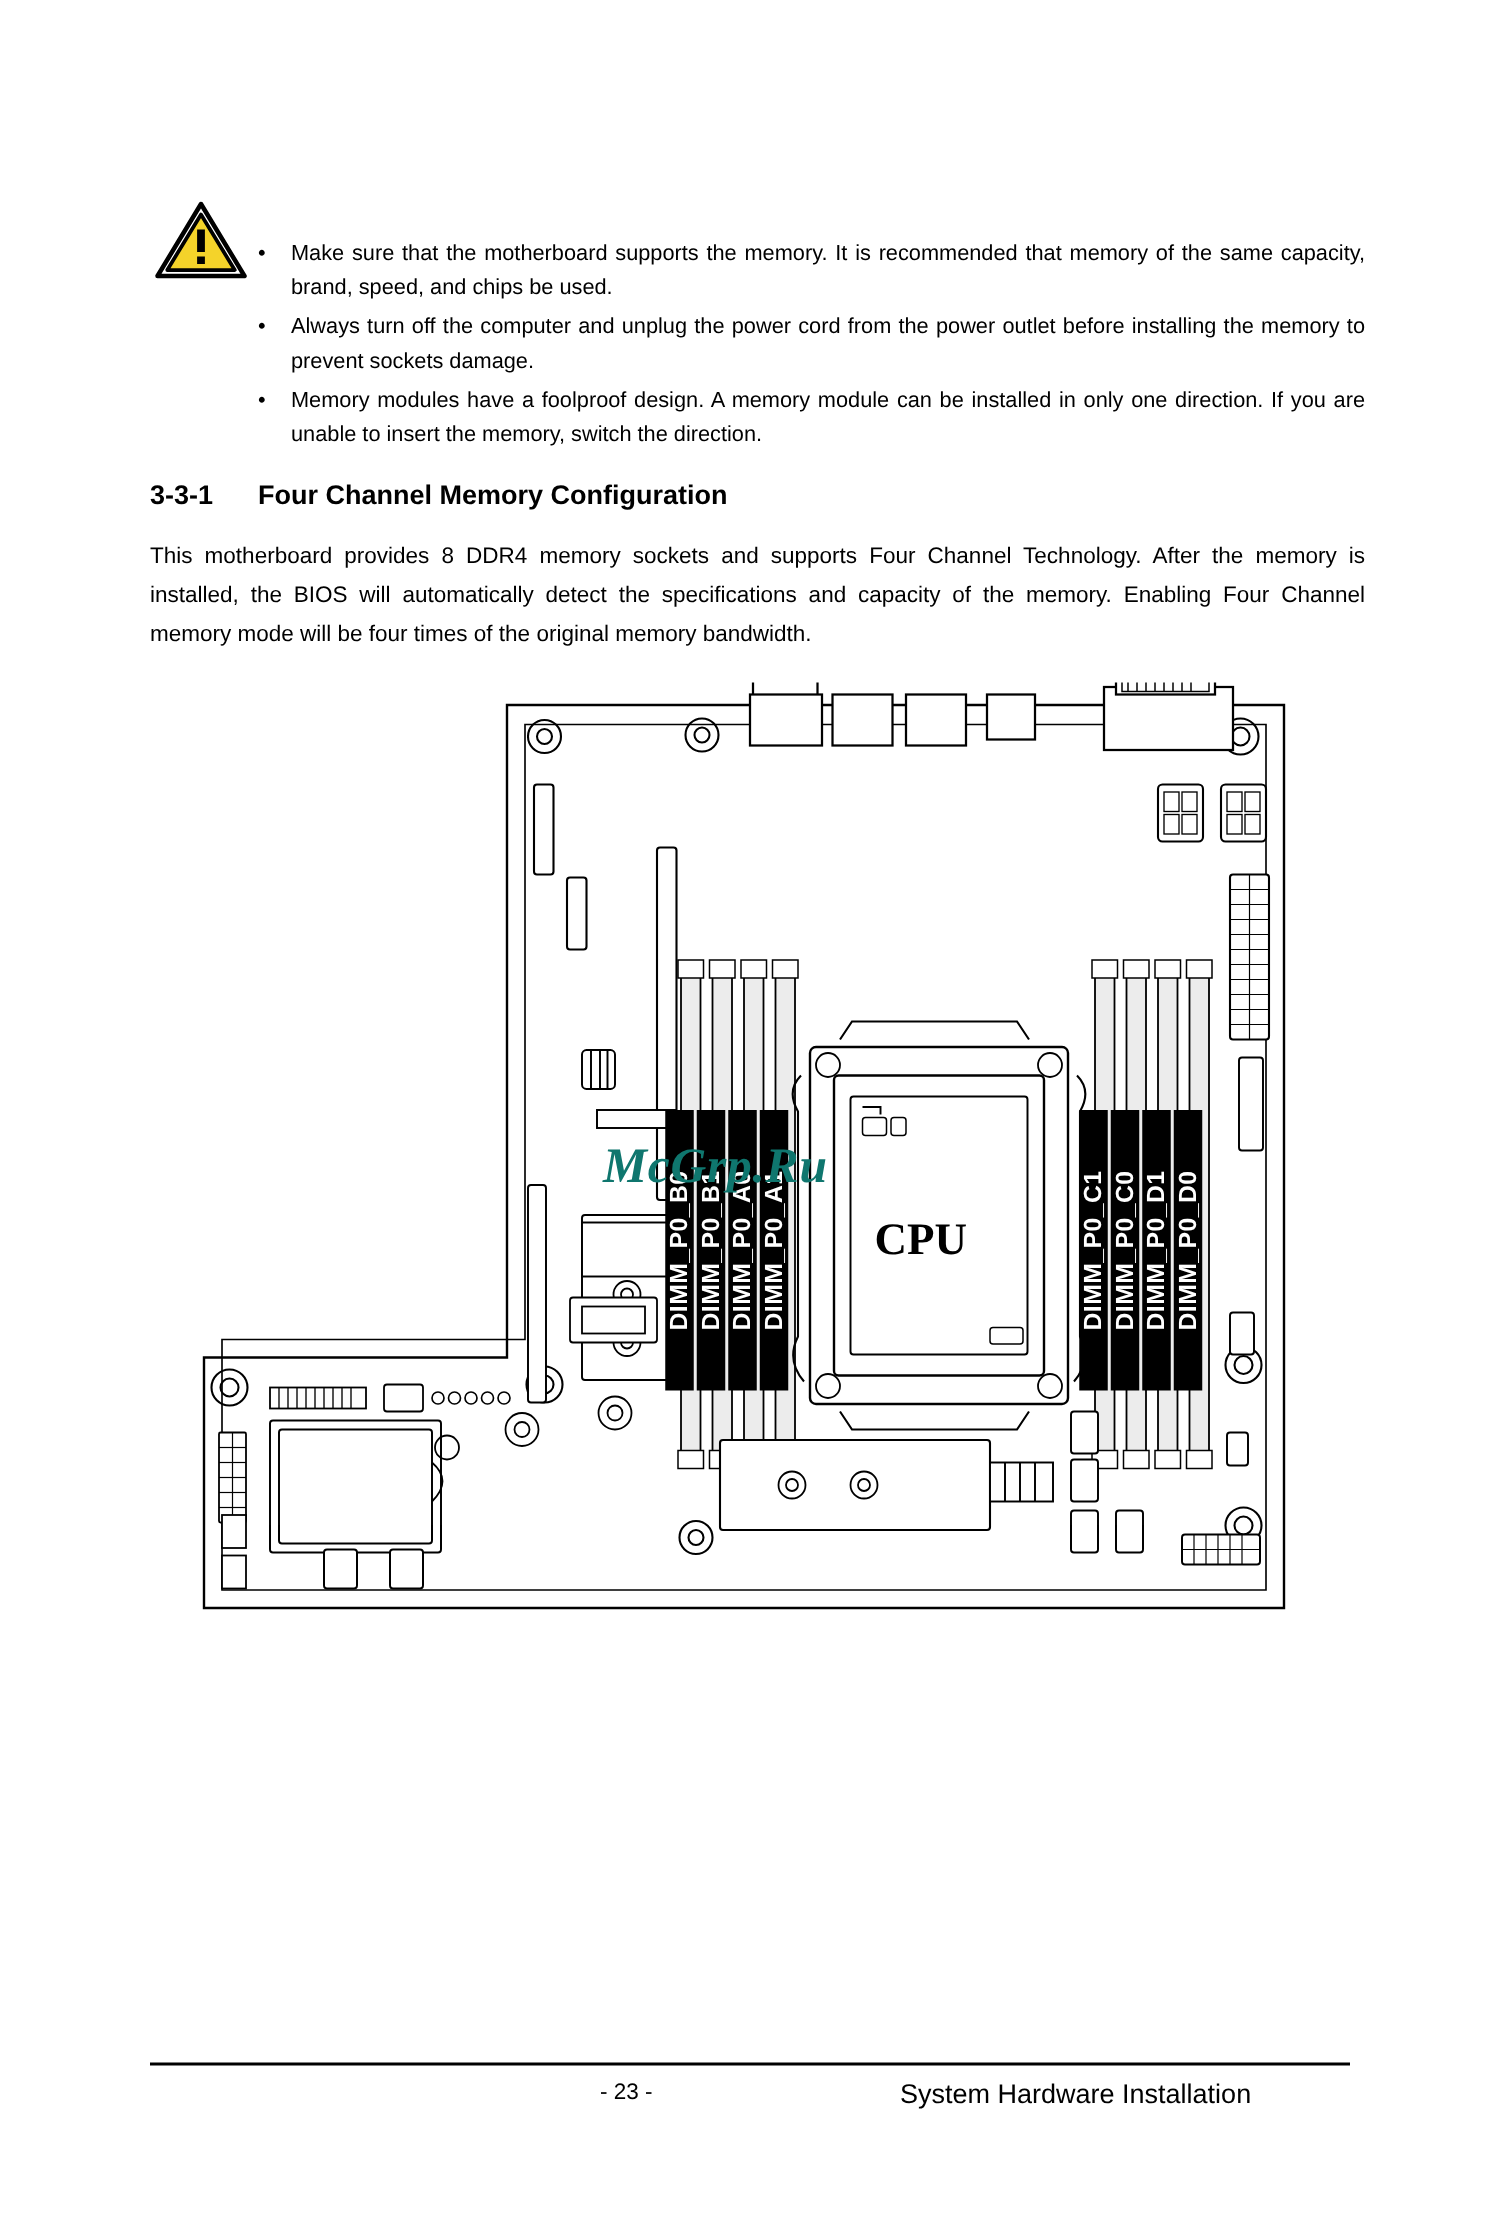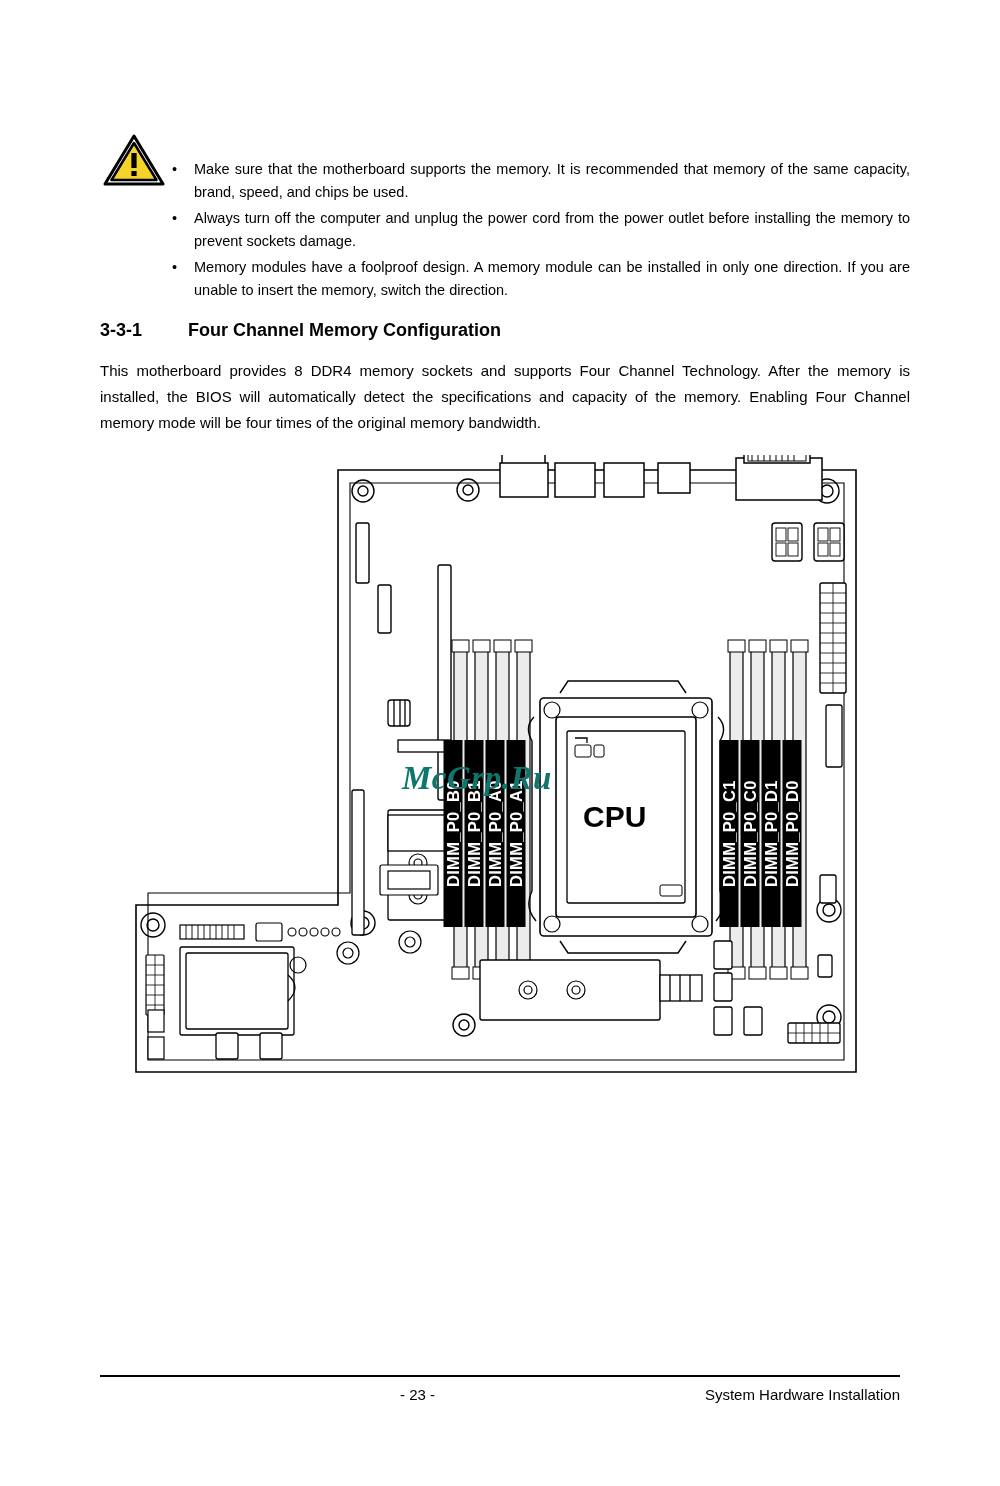--- a/index.html
+++ b/index.html
@@ -92,21 +92,20 @@
     align-items: center;
   }
   .h3-num {
     font-size: 18px;
     font-weight: bold;
     width: 72px;
   }
   .h3-title {
     font-size: 18px;
     font-weight: bold;
-    margin-left: 16px;
   }
 
   
   .body-para {
     position: absolute;
     left: 100px;
     top: 358px;
     width: 810px;
     font-size: 15px;
     line-height: 1.72;
@@ -177,22 +176,21 @@
     left: 400px;
     top: 1386px;
     width: 200px;
     font-size: 15px;
   }
   .footer-right {
     position: absolute;
     left: 600px;
     top: 1386px;
     width: 300px;
-    text-align: right;
-    font-size: 15px;
+    font-size: 18px;
   }
 </style>
 </head>
 <body>
 
 <div class="page">
 
 
   <div class="warn-icon">
     <svg width="62" height="54" viewBox="0 0 62 54">
@@ -491,21 +489,21 @@
 
       <g stroke="#000" stroke-width="1.2" fill="#fff">
         <rect x="260" y="410" width="58" height="30" rx="2"></rect>
         <rect x="268" y="416" width="42" height="18"></rect>
       </g>
       <g stroke="#000" stroke-width="1.3" fill="#fff">
         <rect x="698" y="500" width="14" height="22" rx="2"></rect>
       </g>
     </svg>
 
-    <div class="cpu-text" style="left:463px; top:345px;">CPU</div>
+    <div class="cpu-text" style="left:463px; top:355px;font-family:Liberation Serif, serif;">CPU</div>
 
     <div class="dimm-label" style="left:324px; top:285px; height:175px;">DIMM_P0_B0</div>
     <div class="dimm-label" style="left:345px; top:285px; height:175px;">DIMM_P0_B1</div>
     <div class="dimm-label" style="left:366px; top:285px; height:175px;">DIMM_P0_A0</div>
     <div class="dimm-label" style="left:387px; top:285px; height:175px;">DIMM_P0_A1</div>
 
     <div class="dimm-label" style="left:600px; top:285px; height:175px;">DIMM_P0_C1</div>
     <div class="dimm-label" style="left:621px; top:285px; height:175px;">DIMM_P0_C0</div>
     <div class="dimm-label" style="left:642px; top:285px; height:175px;">DIMM_P0_D1</div>
     <div class="dimm-label" style="left:663px; top:285px; height:175px;">DIMM_P0_D0</div>

